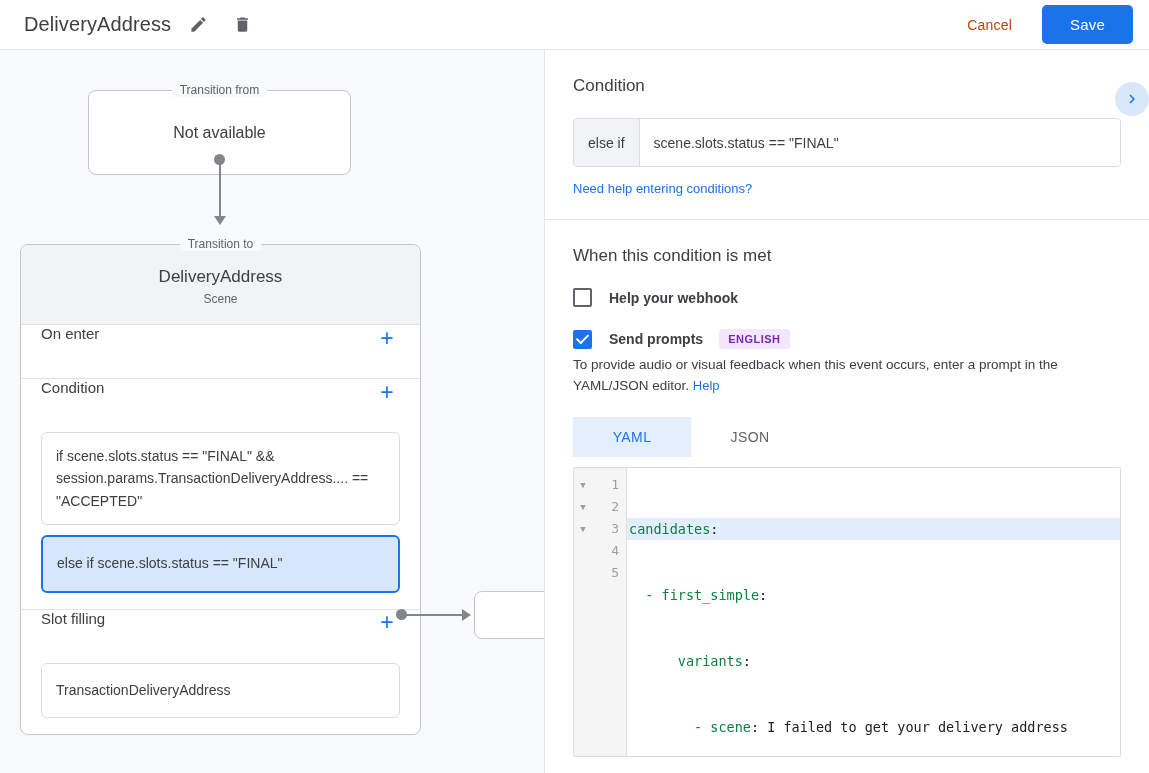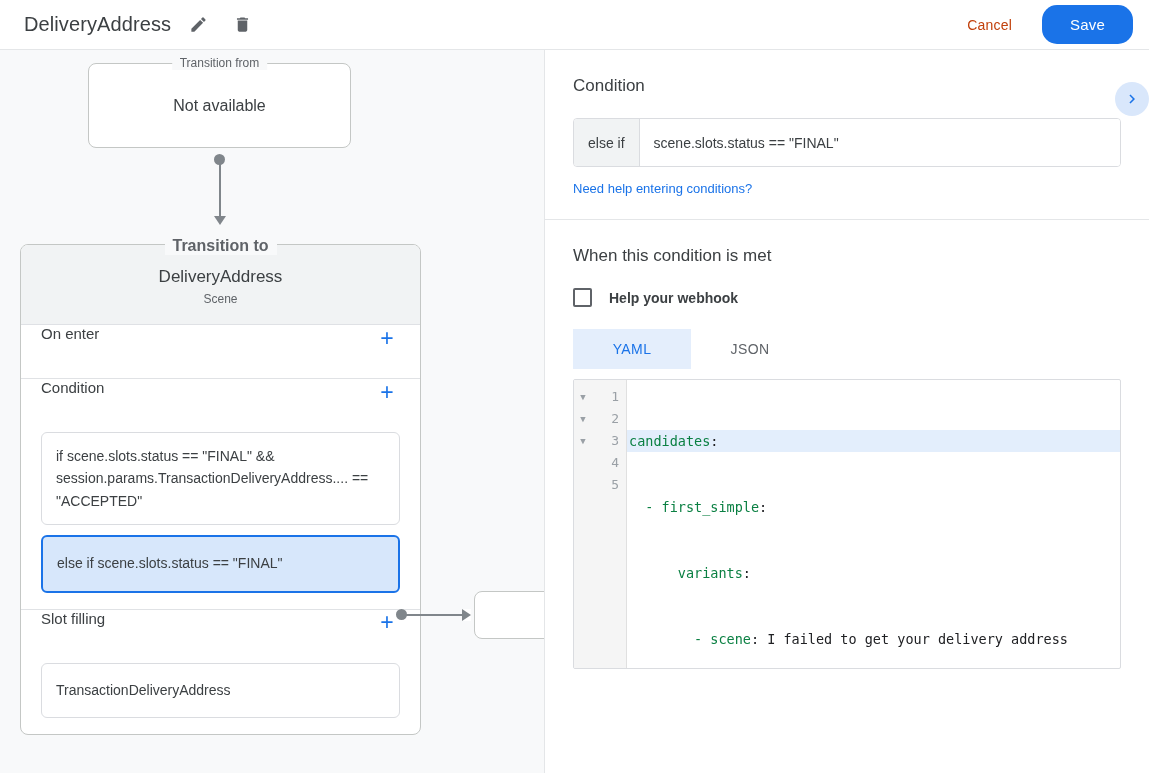--- a/index.html
+++ b/index.html
@@ -30,21 +30,21 @@
   .icon-btn svg { fill: #5f6368; }
   .hdr-spacer { flex: 1; }
   .btn-text {
     color: #c2410c; font-size: 14px; font-weight: 500;
     padding: 9px 14px; border-radius: 4px; background: none;
     border: none; cursor: pointer; letter-spacing: .2px;
     font-family: inherit;
   }
   .btn-primary {
     background: #1a73e8; color: #fff; font-size: 15px; font-weight: 500;
-    padding: 11px 28px; border: none; border-radius: 15px; cursor: pointer;
+    padding: 11px 28px; border: none; border-radius: 5px; cursor: pointer;
     margin-left: 16px; letter-spacing: .2px; font-family: inherit;
   }
 
   
   .body { flex: 1; display: flex; min-height: 0; }
 
   
   .left {
     width: 545px; min-width: 545px;
     background: #f8f9fa;
@@ -60,21 +60,21 @@
     border-radius: 8px;
     background: #fff;
   }
   .fieldset .legend {
     position: absolute; top: -8px; left: 50%; transform: translateX(-50%);
     background: #f8f9fa; padding: 0 8px;
     font-size: 12px; color: #5f6368; white-space: nowrap;
   }
 
   
-  #node-from { left: 88px; top: 13px; width: 263px; height: 85px; }
+  #node-from { left: 88px; top: 40px; width: 263px; height: 85px; }
   #node-from .inner {
     height: 100%; display: flex; align-items: center; justify-content: center;
     font-size: 16px; color: #3c4043;
   }
 
   
   .conn-dot {
     position: absolute; width: 11px; height: 11px; border-radius: 50%;
     background: #80868b;
   }
@@ -91,21 +91,21 @@
 
   
   #node-to {
     position: absolute; left: 20px; top: 194px; width: 401px;
     border: 1px solid #c4c7c5; border-radius: 8px;
     background: #fff; overflow: visible;
   }
   #node-to .legend {
     position: absolute; top: -8px; left: 50%; transform: translateX(-50%);
     background: #f8f9fa; padding: 0 8px;
-    font-size: 16px; color: #5f6368; white-space: nowrap; font-weight: bold;
+    font-size: 12px; color: #5f6368; white-space: nowrap;
   }
   .to-head {
     background: #f1f3f4; border-radius: 7px 7px 0 0;
     padding: 22px 0 18px; text-align: center;
     border-bottom: 1px solid #dfe1e5;
   }
   .to-title { font-size: 17px; color: #3c4043; }
   .to-sub { font-size: 12px; color: #5f6368; margin-top: 5px; }
 
   .sec { border-bottom: 1px solid #e0e2e5; padding: 0 20px 0 20px; }
@@ -311,21 +311,30 @@
       </div>
 
       <div class="panel-sec nb">
         <div class="panel-h">When this condition is met</div>
 
         <div class="cb-row">
           <div class="cb"></div>
           <div class="cb-label">Help your webhook</div>
         </div>
 
-
+        <div class="cb-row" style="margin-bottom:14px;">
+          <div class="cb checked"></div>
+          <div class="cb-label">Send prompts</div>
+          <div class="badge">ENGLISH</div>
+        </div>
+
+        <div class="desc">
+          <span>To provide audio or visual feedback when this event occurs, enter a prompt in the YAML/JSON editor.</span>
+          <a class="link">Help</a>
+        </div>
 
         <div class="tabs">
           <div class="tab active">YAML</div>
           <div class="tab">JSON</div>
         </div>
 
         <div class="editor">
           <div class="gutter">
             <div class="gline">
                 <span class="fold">▼</span>

